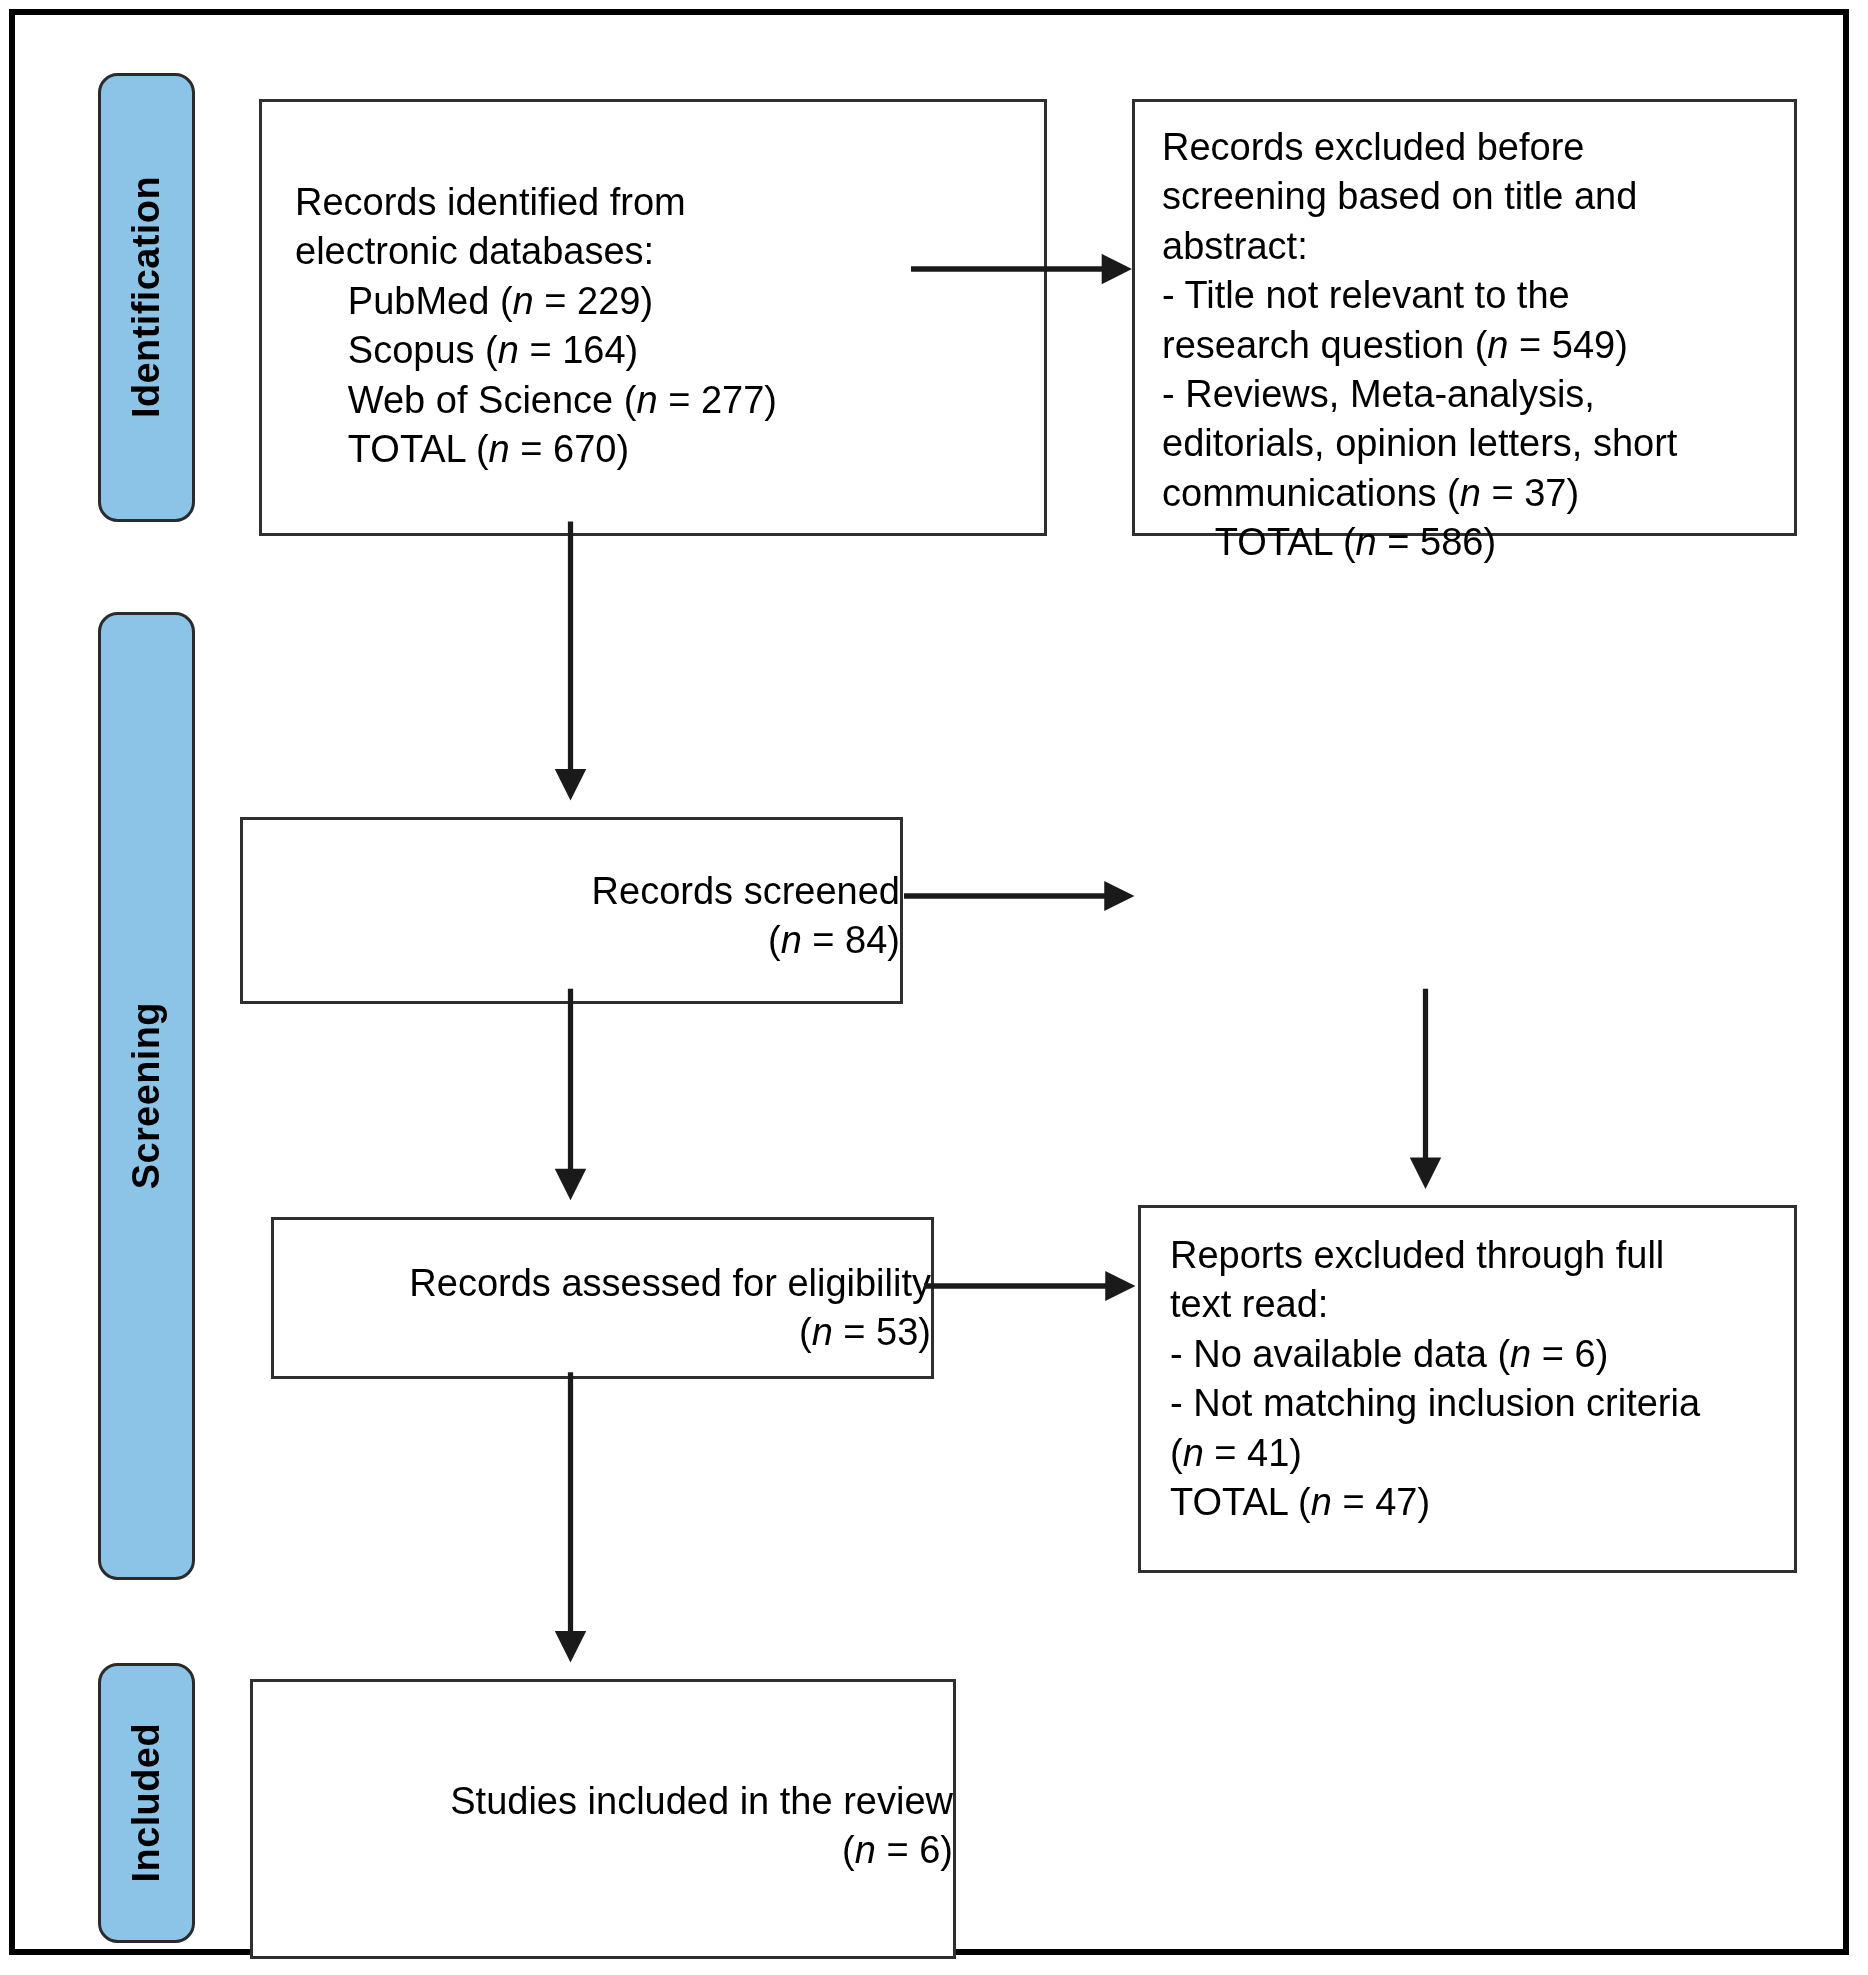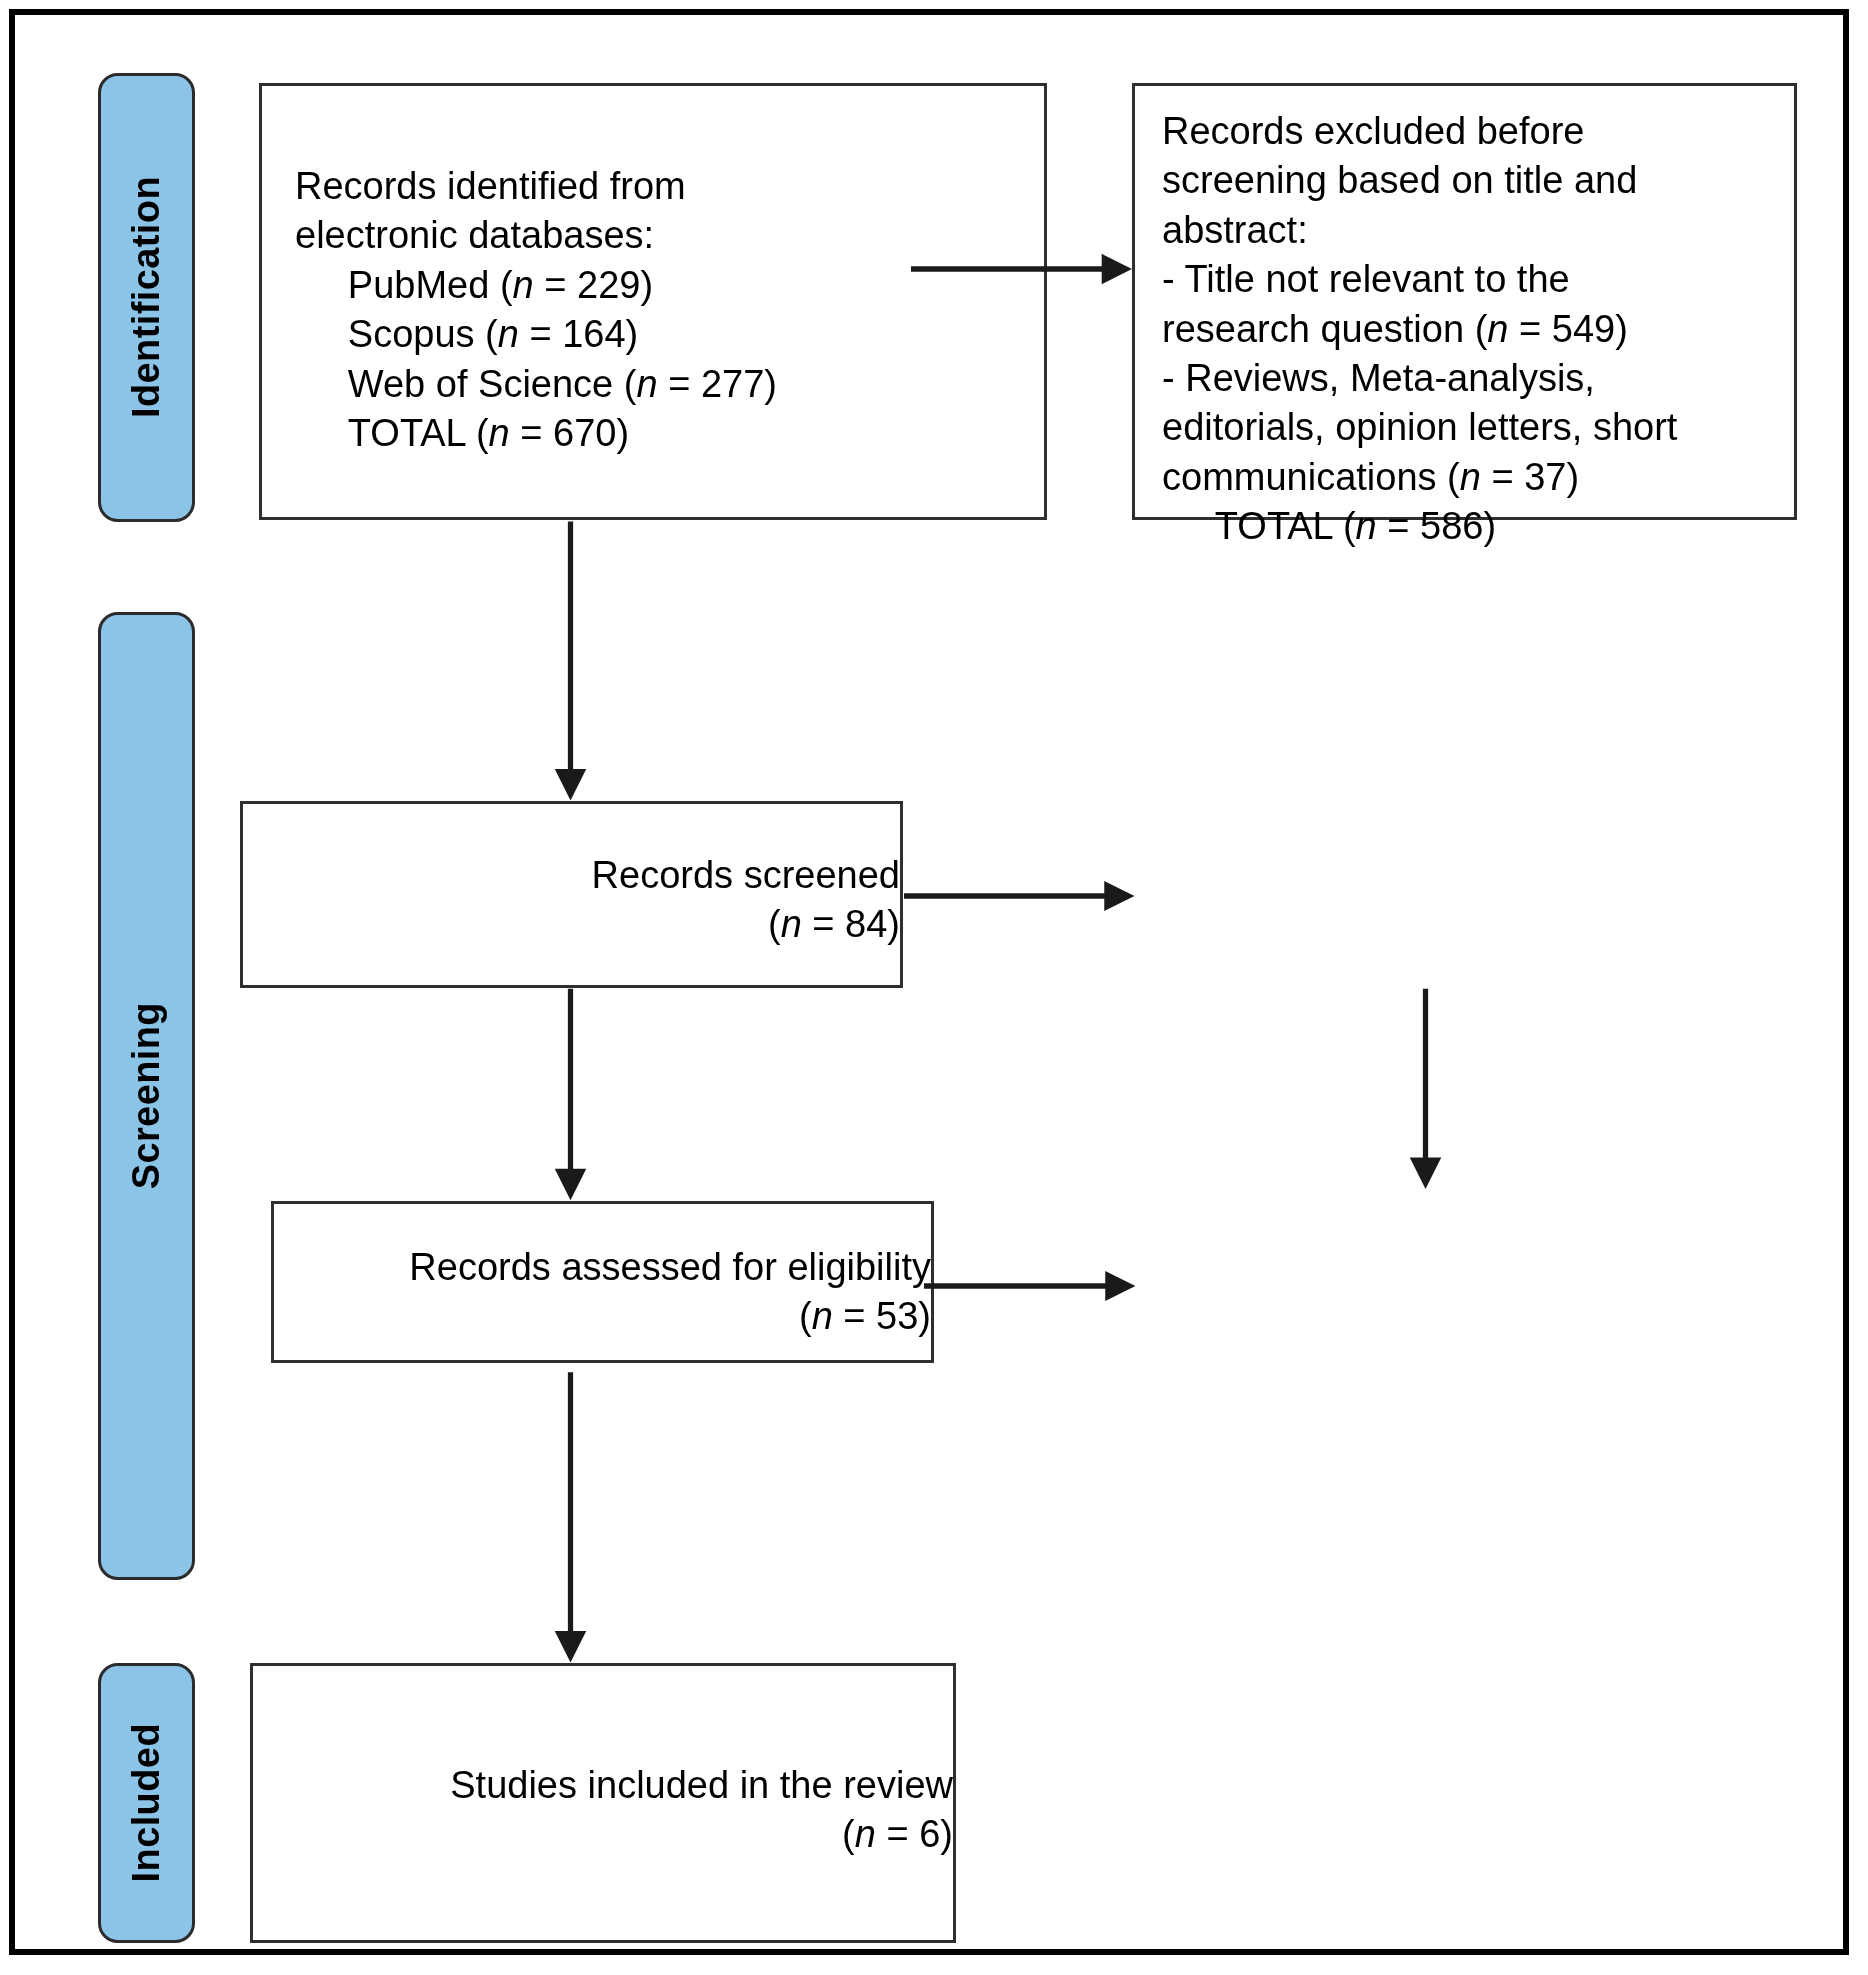--- a/index.html
+++ b/index.html
@@ -48,20 +48,21 @@
     letter-spacing: 0.4px;
     white-space: nowrap;
   }
 
   
   .pbox {
     position: absolute;
     background: #ffffff;
     border: 3.8px solid #2f2f2f;
     box-sizing: border-box;
+    margin-top: 16px;
   }
   .pbox .ptext {
     position: absolute;
     font-size: 38px;
     line-height: 1.30;
     color: #000000;
     white-space: pre-wrap;
   }
   .ptext.left {
     text-align: left;
@@ -125,20 +126,28 @@
     <div class="ptext center" style="top:47px;">Records screened
 (<i>n</i> = 84)</div>
   </div>
 
 
   <div class="pbox" style="left:271px; top:1201px; width:663px; height:162px;">
     <div class="ptext center" style="top:39px;">Records assessed for eligibility
 (<i>n</i> = 53)</div>
   </div>
 
+  <div class="pbox" style="left:1138px; top:1189px; width:659px; height:368px;">
+    <div class="ptext left" style="left:29px; top:23px; width:612px;">Reports excluded through full
+text read:
+- No available data (<i>n</i> = 6)
+- Not matching inclusion criteria
+(<i>n</i> = 41)
+TOTAL (<i>n</i> = 47)</div>
+  </div>
 
   <div class="pbox" style="left:250px; top:1663px; width:706px; height:280px;">
     <div class="ptext center" style="top:95px;">Studies included in the review
 (<i>n</i> = 6)</div>
   </div>
 
   <div class="conn" style="left:911px; top:250px; width:227px; height:38px;">
     <svg width="227" height="38" viewBox="0 0 300 50">
       <line x1="0" y1="25" x2="270" y2="25" stroke="#1a1a1a" stroke-width="7"></line>
       <polygon points="292,25 252,5 252,45" fill="#1a1a1a"></polygon>

